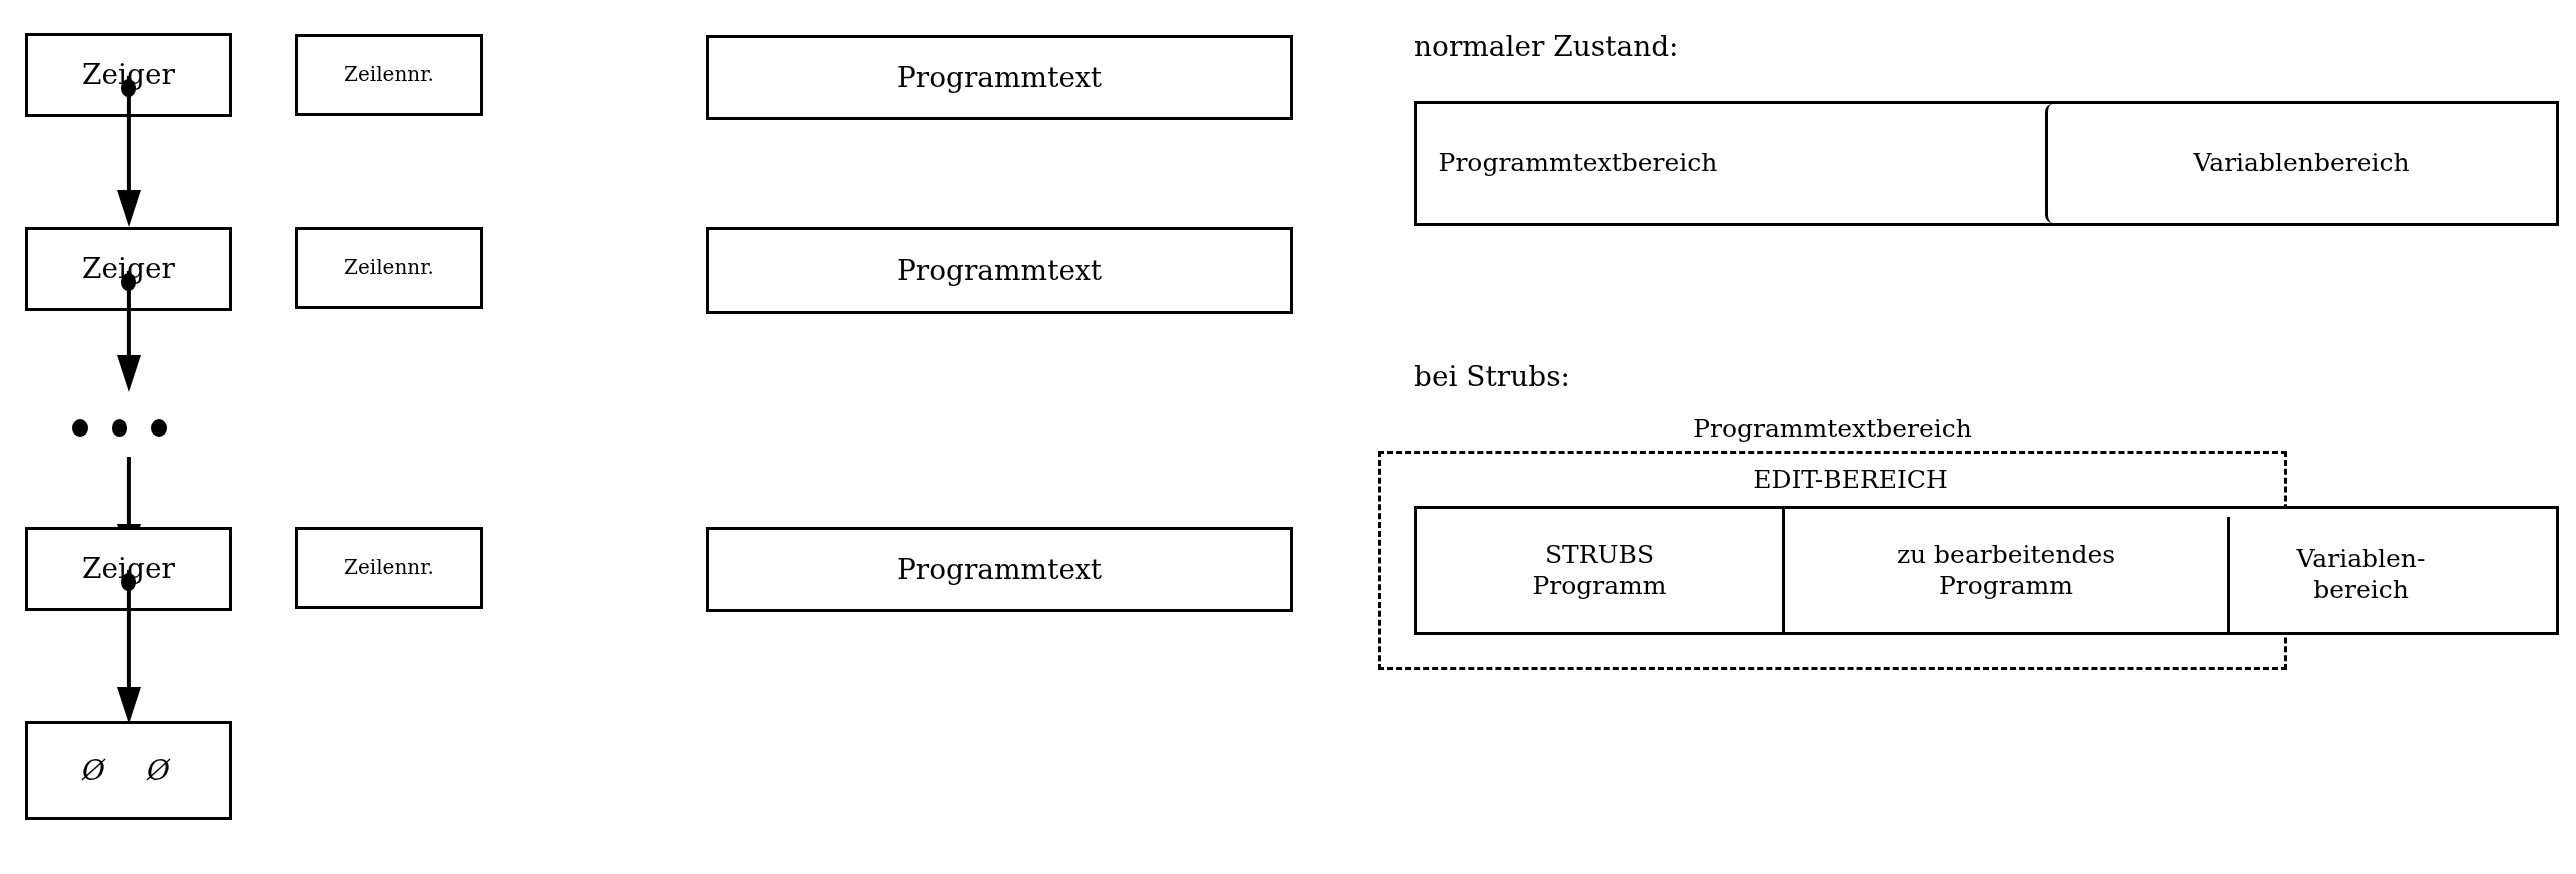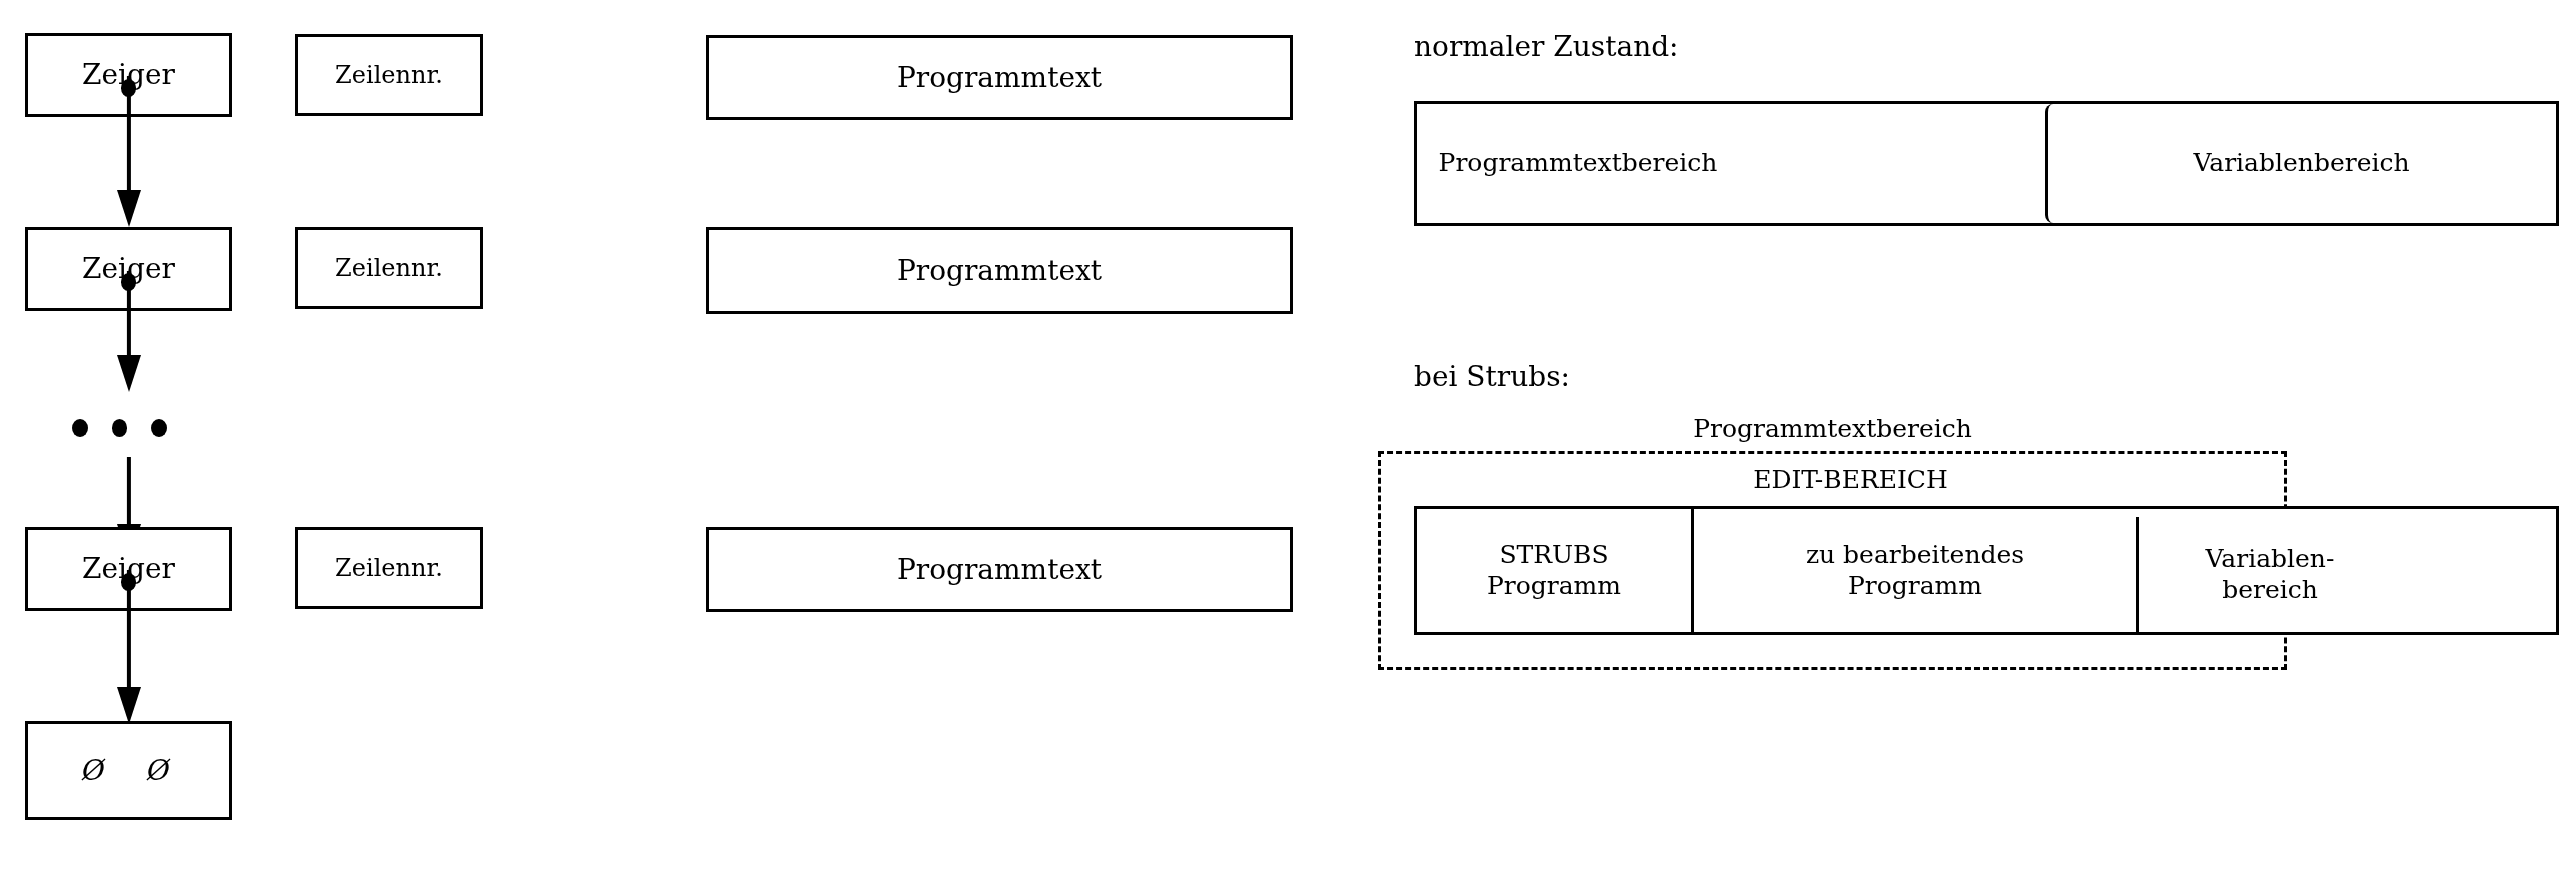--- a/index.html
+++ b/index.html
@@ -31,21 +31,21 @@
     line-height: 1.18;
   }
 
   .lbl {
     display: block;
     white-space: pre-line;
   }
 
   
   .zeiger-box   { font-size: 28px; }
-  .zeilen-box   { font-size: 24px; }
+  .zeilen-box   { font-size: 20px; }
   .progtext-box { font-size: 28px; justify-content: center; }
   .null-box     { font-size: 28px; font-style: italic; letter-spacing: 0.18em; }
 
   
   .ptr-dot {
     position: absolute;
     width: 15.6px;
     height: 18px;
     background: #000;
     border-radius: 50%;
@@ -220,21 +220,21 @@
 
   <div class="caption" style="left:1378px; top:360px;">bei Strubs:</div>
 
   <div class="free-label" style="left:1378px; top:414px; width:909px;">Programmtextbereich</div>
 
   <div class="dashed-region" style="left:1378px; top:451px; width:909px; height:219px;"></div>
 
   <div class="free-label" style="left:1414px; top:465px; width:873px;">EDIT-BEREICH</div>
 
   <div class="memrow" style="left:1414px; top:506px; width:1145px; height:129px;">
-    <div class="memcell" style="width:274px;">
+    <div class="memcell" style="width:365px;">
       <span>STRUBS
 Programm</span>
     </div>
     <div class="memcell divider-left" style="width:445px;">
       <span>zu bearbeitendes
 Programm</span>
     </div>
     <div class="memcell divider-left" style="width:265px;margin-top:8px;">
       <span>Variablen-
 bereich</span>

